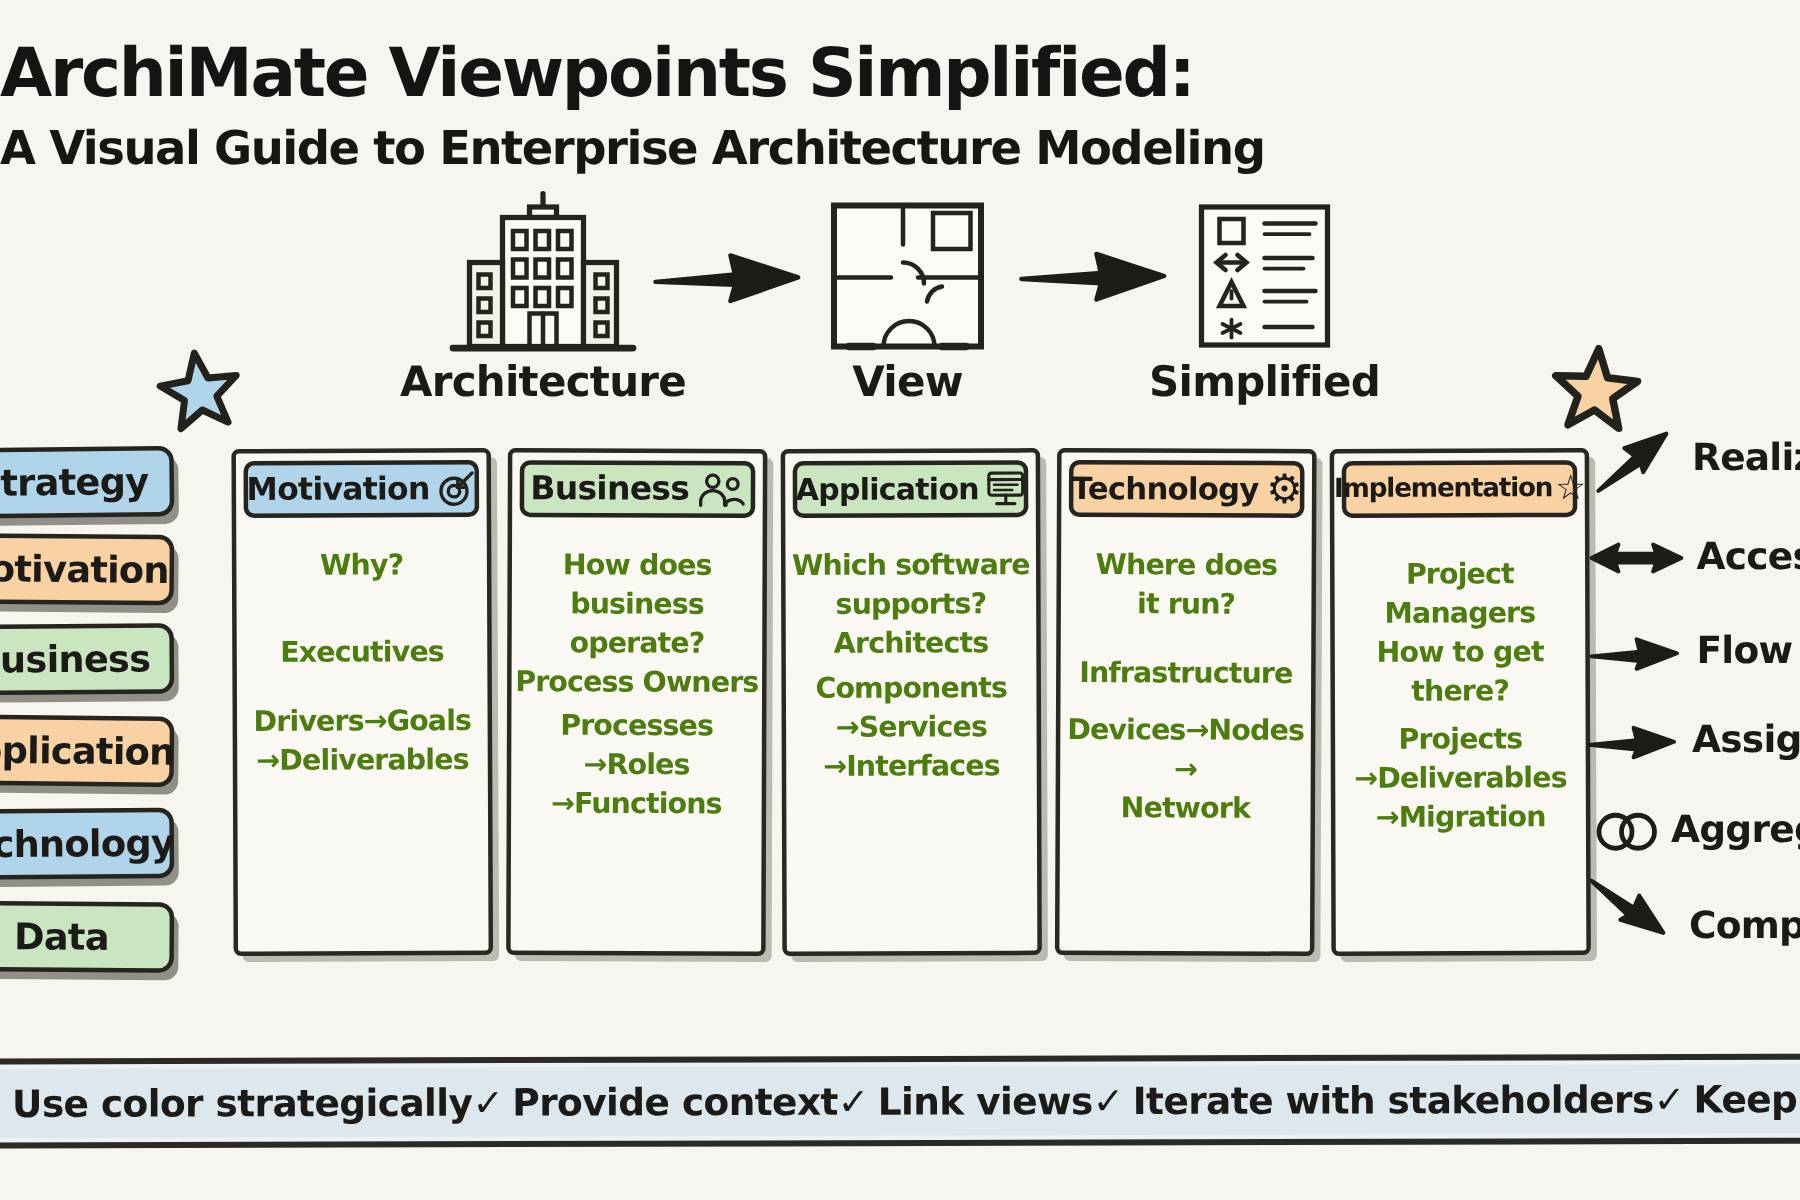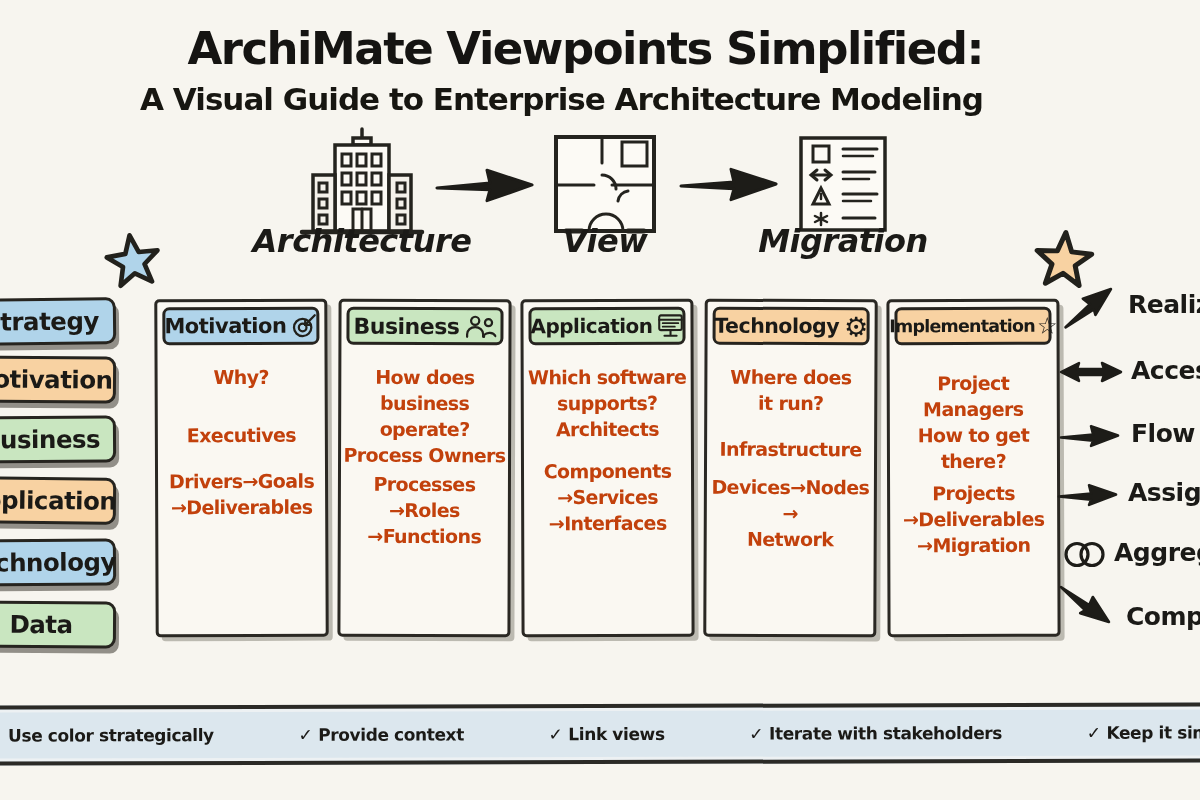--- a/index.html
+++ b/index.html
@@ -4,26 +4,26 @@
 <style>
   * { margin:0; padding:0; box-sizing:border-box; }
   html,body { width:1200px; height:800px; }
   body {
     position:relative; overflow:hidden;
     background:#f7f5ef;
     font-family:"DejaVu Sans","Liberation Sans",sans-serif;
     color:#1b1a17; font-weight:bold;
   }
   
-  .title-wrap { position:absolute; top:22px; left:0; width:983px; text-align:right; }
+  .title-wrap { position:absolute; top:22px; left:0; width:983px; text-align:left; }
   .title-l1 { font-size:45px; letter-spacing:-1.5px; color:#151412; }
   .title-l2 { font-size:31px; letter-spacing:-1px; margin-top:6px; color:#171611; }
   
   .flow-icon { position:absolute; }
-  .flow-label { position:absolute; top:222px; width:220px; text-align:center; font-size:32px; letter-spacing:-0.5px;font-style:italic; }
+  .flow-label { position:absolute; top:238px; width:220px; text-align:center; font-size:28px; letter-spacing:-0.5px; }
   .big-arrow { position:absolute; top:163px; width:102px; height:42px; }
   
   .corner-star { position:absolute; }
   
   .layer-box {
     position:absolute; left:-34px; width:150px; height:47px;
     border:3.5px solid #26241f; border-radius:10px;
     display:flex; align-items:center; justify-content:center;
     font-size:24.5px; letter-spacing:-0.5px;
     box-shadow:4px 6px 0 -1px #928f88;
@@ -37,36 +37,36 @@
     background:#faf8f2; border:3.5px solid #2a2823; border-radius:5px;
     box-shadow:5px 5px 0 -1px rgba(140,136,126,0.55);
   }
   .vp-head {
     margin:5px; height:38px; border:3px solid #26241f; border-radius:7px;
     display:flex; align-items:center; justify-content:center; gap:5px;
     font-size:21px; letter-spacing:-0.5px;
   }
   .vp-body {
     padding-top:14px; display:flex; flex-direction:column; align-items:center;
-    text-align:center; font-size:19px; line-height:26px; letter-spacing:-0.6px; color:#c2410c;
+    text-align:center; font-size:19px; line-height:26px; letter-spacing:-0.6px; color:#4d7c0f;
   }
   .glyph-icon { font-weight:normal; line-height:1; }
   
   .rel-arrow { position:absolute; }
   .rel-label { position:absolute; white-space:nowrap; font-size:25px; letter-spacing:-0.5px; }
   
   .tips-bar {
     position:absolute; left:-8px; top:704px; width:1256px; height:60px;
     background:#dce7ee; border-top:4px solid #2b2a26; border-bottom:4px solid #2b2a26;
     box-shadow:inset 0 3px 0 #edf1f3, inset 0 -3px 0 #edf1f3;
     transform:rotate(-0.15deg);
     display:flex; align-items:center; justify-content:space-between;
     padding:0 10px; overflow:hidden;
   }
-  .tip-item { white-space:nowrap; flex-shrink:0; font-size:17px; letter-spacing:-0.4px; }
+  .tip-item { white-space:nowrap; flex-shrink:0; font-size:25px; letter-spacing:-0.4px; }
   .tip-check { display:inline-block; margin-right:6px; font-weight:normal; }
   svg { display:block; }
 </style>
 </head>
 <body>
 
 <header class="title-wrap">
   <div class="title-l1">ArchiMate Viewpoints Simplified:</div>
   <div class="title-l2">A Visual Guide to Enterprise Architecture Modeling</div>
 </header>
@@ -146,21 +146,21 @@
     <line x1="48" y1="60" x2="82" y2="60" stroke-width="3"></line>
     <line x1="48" y1="67" x2="76" y2="67" stroke-width="2.5"></line>
     <g stroke-width="2.5">
       <line x1="26" y1="79" x2="26" y2="91"></line>
       <line x1="20" y1="82" x2="32" y2="88"></line>
       <line x1="32" y1="82" x2="20" y2="88"></line>
       <line x1="48" y1="84" x2="80" y2="84" stroke-width="3"></line>
     </g>
   </svg>
 </div>
-<div class="flow-label" style="left:733px;">Migration</div>
+<div class="flow-label" style="left:733px;">Simplified</div>
 
 <svg class="corner-star" style="left:104px; top:231px; transform:rotate(-8deg);" width="58" height="58" viewBox="0 0 56 52">
   <path d="M28 2 L34.5 19.1 L52.7 20 L38.5 31.4 L43.3 49 L28 39 L12.7 49 L17.5 31.4 L3.3 20 L21.5 19.1 Z" fill="#b0d4ea" stroke="#22211c" stroke-width="4.5" stroke-linejoin="round"></path>
 </svg>
 <svg class="corner-star" style="left:1033px; top:227px; transform:rotate(4deg);" width="62" height="64" viewBox="0 0 56 52">
   <path d="M28 2 L34.5 19.1 L52.7 20 L38.5 31.4 L43.3 49 L28 39 L12.7 49 L17.5 31.4 L3.3 20 L21.5 19.1 Z" fill="#f8d2a2" stroke="#22211c" stroke-width="4.5" stroke-linejoin="round"></path>
 </svg>
 
 <div class="layer-box fill-blue" style="top:298px; transform:rotate(-0.6deg);">
     <span>Strategy</span>
@@ -243,21 +243,21 @@
         <line x1="8" y1="25.5" x2="22" y2="25.5"></line>
       </svg>
     </span>
   </header>
   <div class="vp-body">
     <div>
       <div>Which software</div>
       <div>supports?</div>
     </div>
     <div style="">Architects</div>
-    <div style="margin-top:16px">
+    <div style="margin-top:4px">
       <div>Components</div>
       <div>→Services</div>
       <div>→Interfaces</div>
     </div>
   </div>
 </section>
 
 <section class="vp-col" style="left:704px; transform:rotate(0.25deg);">
   <header class="vp-head fill-orange" style="font-size:20.5px;">
     <span>Technology</span>

